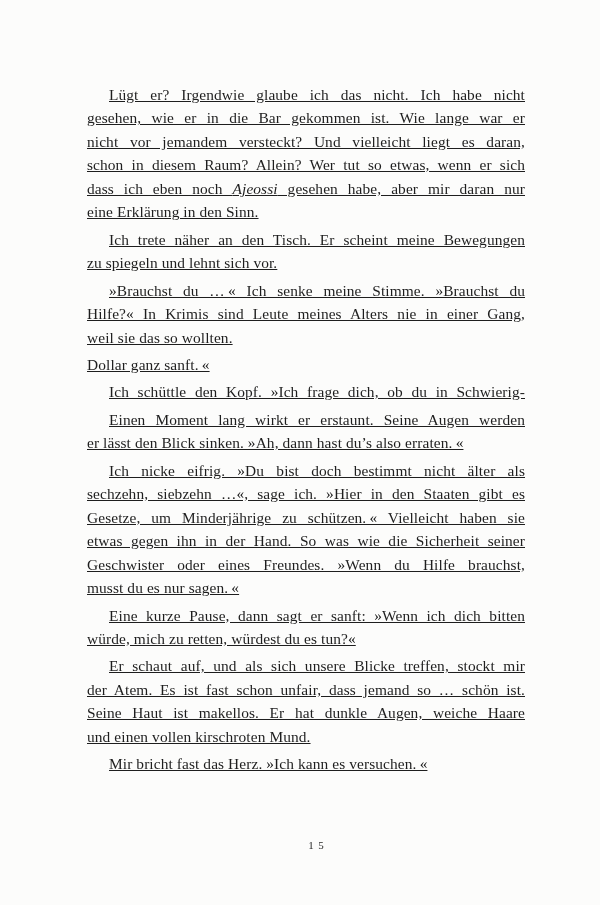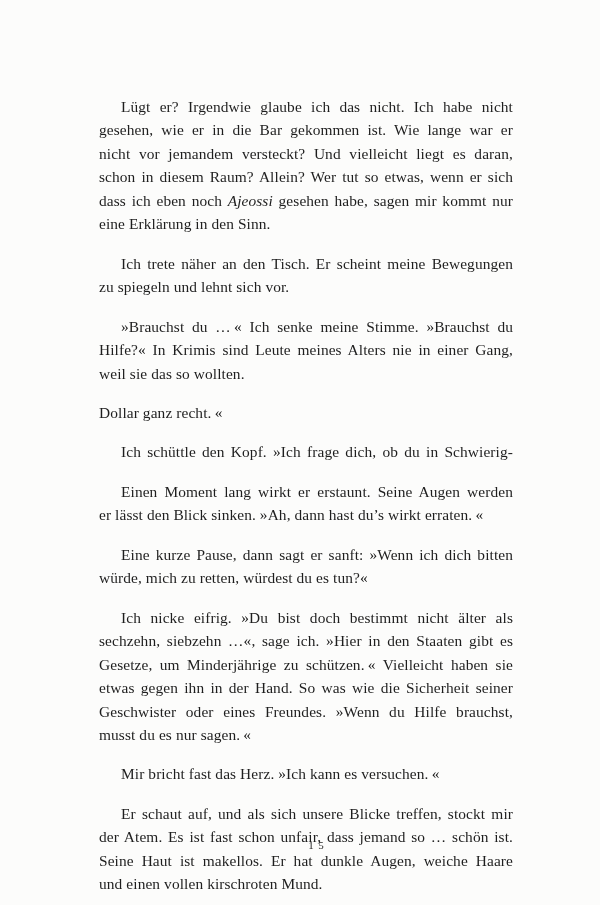--- a/index.html
+++ b/index.html
@@ -20,22 +20,23 @@
     color: #1e1e1e;
     font-family: "Liberation Serif", "DejaVu Serif", serif;
   }
   .text-block {
     position: absolute;
     left: 83px;
     top: 79px;
     width: 446px;
   }
   .paragraph {
-    margin: 16px;
+    margin: 4px;
     padding: 0;
+    text-decoration: underline;
   }
   .line {
     font-size: 15.4px;
     line-height: 23.45px;
     text-align: justify;
     text-align-last: justify;
     letter-spacing: 0.1px;
   }
   .line.para-end {
     text-align-last: left;
@@ -61,58 +62,58 @@
 </head>
 <body>
 
 <div class="book-page">
   <div class="text-block">
       <div class="paragraph">
         <div class="line first"><span>Lügt er? Irgendwie glaube ich das nicht. Ich habe nicht</span></div>
         <div class="line"><span>gesehen, wie er in die Bar gekommen ist. Wie lange war er</span></div>
         <div class="line"><span>nicht vor jemandem versteckt? Und vielleicht liegt es daran,</span></div>
         <div class="line"><span>schon in diesem Raum? Allein? Wer tut so etwas, wenn er sich</span></div>
-        <div class="line"><span>dass ich eben noch </span><span class="it">Ajeossi</span><span> gesehen habe, sagen mir kommt nur</span></div>
+        <div class="line"><span>dass ich eben noch </span><span class="it">Ajeossi</span><span> gesehen habe, aber mir daran nur</span></div>
         <div class="line para-end"><span>eine Erklärung in den Sinn.</span></div>
       </div>
       <div class="paragraph">
         <div class="line first"><span>Ich trete näher an den Tisch. Er scheint meine Bewegungen</span></div>
         <div class="line para-end"><span>zu spiegeln und lehnt sich vor.</span></div>
       </div>
       <div class="paragraph">
         <div class="line first"><span>»Brauchst du … « Ich senke meine Stimme. »Brauchst du</span></div>
         <div class="line"><span>Hilfe?« In Krimis sind Leute meines Alters nie in einer Gang,</span></div>
         <div class="line para-end"><span>weil sie das so wollten.</span></div>
       </div>
       <div class="paragraph">
-        <div class="line para-end"><span>Dollar ganz recht. «</span></div>
+        <div class="line para-end"><span>Dollar ganz sanft. «</span></div>
       </div>
       <div class="paragraph">
         <div class="line first"><span>Ich schüttle den Kopf. »Ich frage dich, ob du in Schwierig-</span></div>
       </div>
       <div class="paragraph">
         <div class="line first"><span>Einen Moment lang wirkt er erstaunt. Seine Augen werden</span></div>
-        <div class="line para-end"><span>er lässt den Blick sinken. »Ah, dann hast du’s wirkt erraten. «</span></div>
-      </div>
-      <div class="paragraph">
-        <div class="line first"><span>Eine kurze Pause, dann sagt er sanft: »Wenn ich dich bitten</span></div>
-        <div class="line para-end"><span>würde, mich zu retten, würdest du es tun?«</span></div>
+        <div class="line para-end"><span>er lässt den Blick sinken. »Ah, dann hast du’s also erraten. «</span></div>
       </div>
       <div class="paragraph">
         <div class="line first"><span>Ich nicke eifrig. »Du bist doch bestimmt nicht älter als</span></div>
         <div class="line"><span>sechzehn, siebzehn …«, sage ich. »Hier in den Staaten gibt es</span></div>
         <div class="line"><span>Gesetze, um Minderjährige zu schützen. « Vielleicht haben sie</span></div>
         <div class="line"><span>etwas gegen ihn in der Hand. So was wie die Sicherheit seiner</span></div>
         <div class="line"><span>Geschwister oder eines Freundes. »Wenn du Hilfe brauchst,</span></div>
         <div class="line para-end"><span>musst du es nur sagen. «</span></div>
       </div>
       <div class="paragraph">
-        <div class="line first para-end"><span>Mir bricht fast das Herz. »Ich kann es versuchen. «</span></div>
+        <div class="line first"><span>Eine kurze Pause, dann sagt er sanft: »Wenn ich dich bitten</span></div>
+        <div class="line para-end"><span>würde, mich zu retten, würdest du es tun?«</span></div>
       </div>
       <div class="paragraph">
         <div class="line first"><span>Er schaut auf, und als sich unsere Blicke treffen, stockt mir</span></div>
         <div class="line"><span>der Atem. Es ist fast schon unfair, dass jemand so … schön ist.</span></div>
         <div class="line"><span>Seine Haut ist makellos. Er hat dunkle Augen, weiche Haare</span></div>
         <div class="line para-end"><span>und einen vollen kirschroten Mund.</span></div>
       </div>
+      <div class="paragraph">
+        <div class="line first para-end"><span>Mir bricht fast das Herz. »Ich kann es versuchen. «</span></div>
+      </div>
     </div>
   <div class="page-number">15</div>
 </div>
 
 </body></html>

